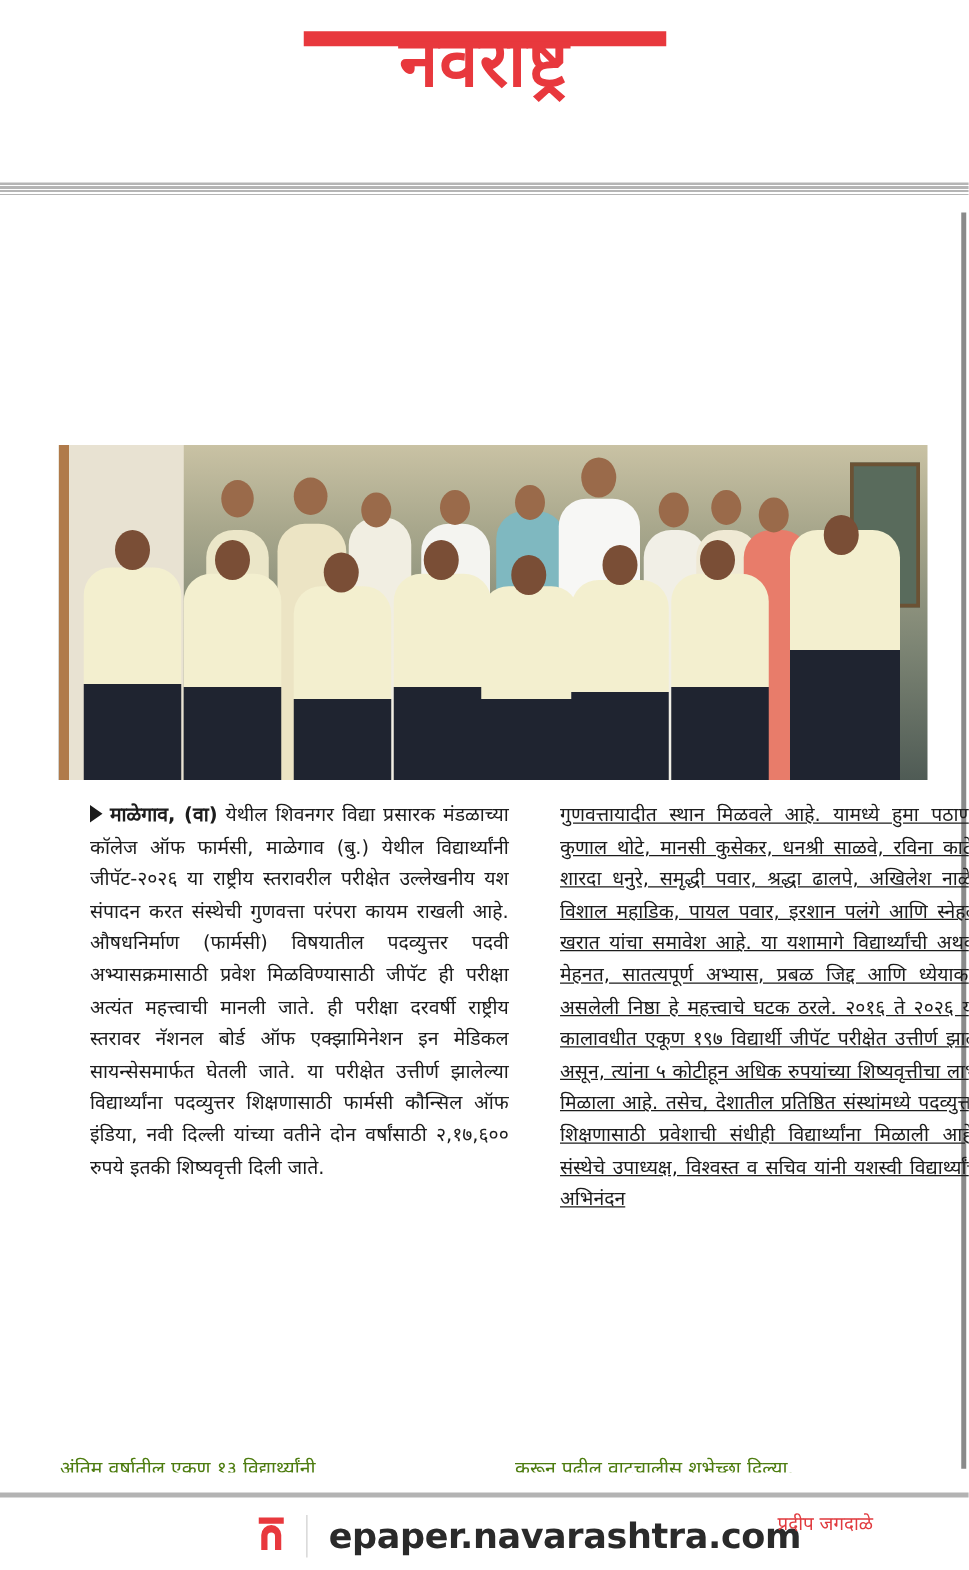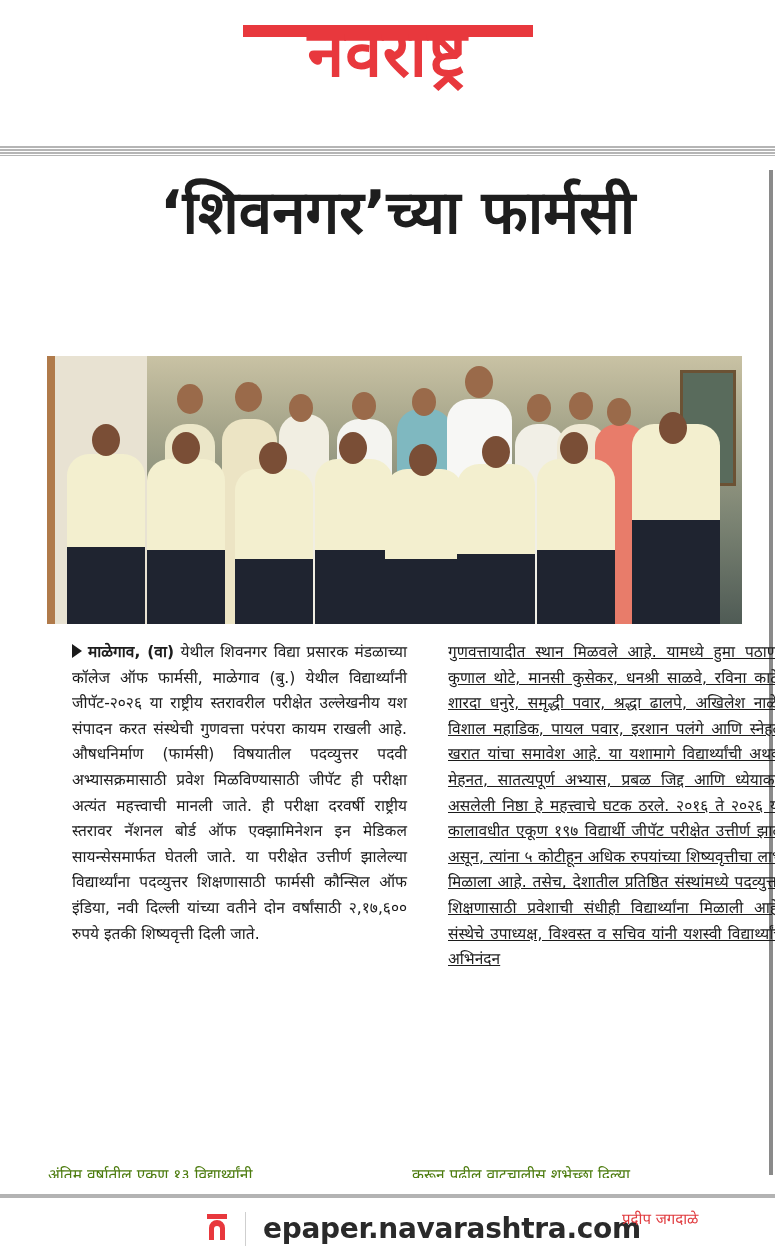--- a/index.html
+++ b/index.html
@@ -1,18 +1,18 @@
 <!DOCTYPE html>
 <html><head>
 <meta charset="utf-8">
 <style>
   html, body { margin:0; padding:0; background:#ffffff; }
   body { width:775px; height:1256px; position:relative; overflow:hidden; font-family:"DejaVu Sans", sans-serif; color:#1a1a1a; }
   .masthead { position:absolute; left:0; top:0; width:775px; height:145px; text-align:center; }
-  .logo { position:absolute; left:0; right:0; top:14px; text-align:center; font-family:Liberation Serif, serif; font-weight:bold; font-size:66px; line-height:80px; color:#e8383d; letter-spacing:1px; }
+  .logo { position:absolute; left:0; right:0; top:14px; text-align:center; font-family:Liberation Mono, monospace; font-weight:bold; font-size:56px; line-height:80px; color:#e8383d; letter-spacing:1px; }
   .logo-bar { position:absolute; left:243px; top:25px; width:290px; height:12px; background:#e8383d; }
   .dateline { position:absolute; left:0; right:0; top:102px; text-align:center; font-family:"Liberation Sans", sans-serif; font-size:14px; color:#222; }
   .rule-top { position:absolute; left:0; top:146px; width:775px; height:10px;
     background: repeating-linear-gradient(to bottom, #b5b5b5 0, #b5b5b5 2px, #ffffff 2px, #ffffff 3px); }
   .right-border { position:absolute; left:769px; top:170px; width:4px; height:1005px; background:#8a8a8a; }
   .headline { position:absolute; left:40px; top:170px; width:715px; text-align:center; font-family:"DejaVu Sans", sans-serif; font-weight:bold; color:#1e1e1e; }
   .headline .l1 { font-size:60px; line-height:84px; display:block; }
   .headline .l2 { font-size:60px; line-height:84px; display:block; }
   .photo { position:absolute; left:47px; top:356px; width:695px; height:268px; overflow:hidden;
     background: linear-gradient(180deg,#c9c2a4 0%, #a8a78c 25%, #7d8574 60%, #4f5b55 100%); }
@@ -39,21 +39,20 @@
 
 <header class="masthead">
   <div class="logo-bar"></div>
   <div class="logo">नवराष्ट्र</div>
 </header>
 
 <div class="rule-top"></div>
 <div class="right-border"></div>
 
 <h1 class="headline" style="margin:0;">
-  <span class="l1">‘शिवनगर’च्या फार्मसी</span>
 </h1>
 
 <div class="photo" title="शिवनगर फार्मसी कॉलेजचे जीपॅट यशस्वी विद्यार्थी व मान्यवर">
   <div class="wall-l"></div>
   <div class="frame"></div>
 
   <div class="person" style="left:118px;width:50px;height:200px;background:#ebe6c8;"></div>
   <div class="head" style="left:130px;top:28px;width:26px;height:30px;"></div>
   <div class="person" style="left:175px;width:55px;height:205px;background:#ece4c4;"></div>
   <div class="head" style="left:188px;top:26px;width:27px;height:30px;"></div>

